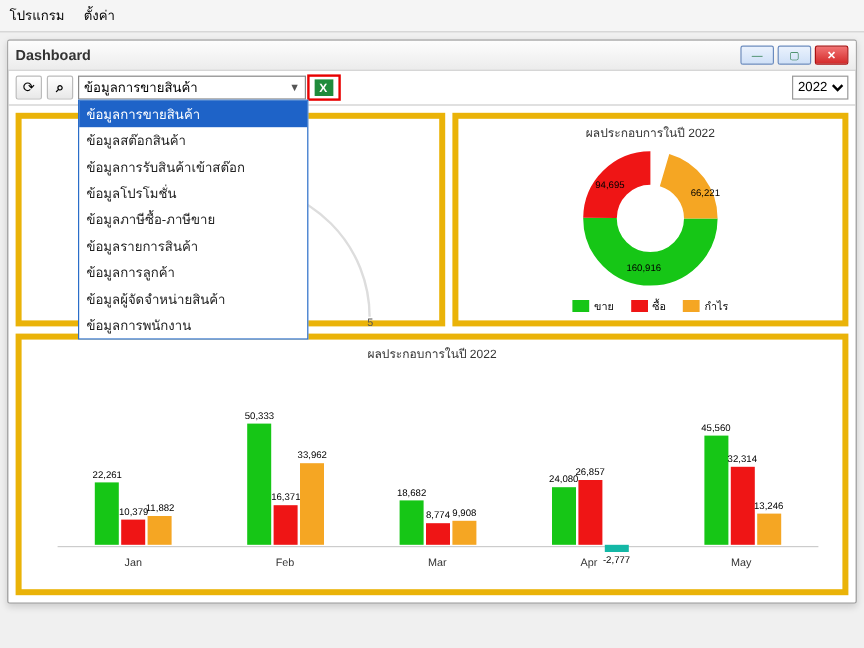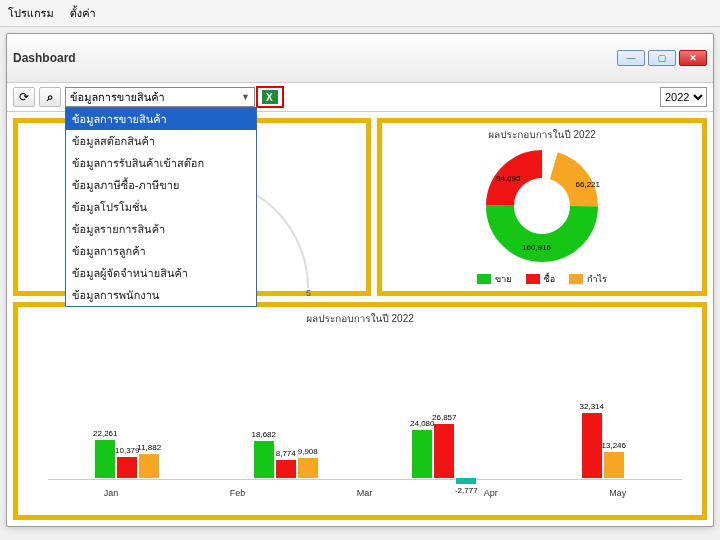--- a/index.html
+++ b/index.html
@@ -1,21 +1,21 @@
 <!DOCTYPE html>
 <html><head>
 <meta charset="utf-8">
 <style>
   * { box-sizing: border-box; margin: 0; padding: 0; font-family: Tahoma, sans-serif; }
   body { background: #f0f0f0; width: 720px; height: 540px; overflow: hidden; }
   .menubar { background: #f5f5f5; padding: 4px 8px; font-size: 11px; border-bottom: 1px solid #d0d0d0; display:flex; gap:16px; }
   .menubar span { cursor:pointer; }
   .outer { padding: 6px; }
   .panel { background:#fff; border:1px solid #999; border-radius:2px; box-shadow:0 2px 6px rgba(0,0,0,.15); }
-  .titlebar { display:flex; align-items:center; justify-content:space-between; padding:16px 6px; border-bottom:1px solid #ccc; background:linear-gradient(#fdfdfd,#ececec); }
+  .titlebar { display:flex; align-items:center; justify-content:space-between; padding:4px 6px; border-bottom:1px solid #ccc; background:linear-gradient(#fdfdfd,#ececec); }
   .titlebar .title { font-size:12px; font-weight:bold; color:#333; }
   .winbtns { display:flex; gap:3px; }
   .winbtn { width:28px; height:16px; border:1px solid #6a8bbf; border-radius:2px; background:linear-gradient(#eaf2fd,#cfe0f7); display:flex; align-items:center; justify-content:center; font-size:9px; color:#274; cursor:pointer; }
   .winbtn.close { background:linear-gradient(#f17373,#d42a2a); color:#fff; border-color:#a11; font-weight:bold; }
   .toolbar { display:flex; align-items:center; padding:4px 6px; gap:4px; border-bottom:1px solid #ccc; position:relative; }
   .tbbtn { width:22px; height:20px; border:1px solid #bbb; background:linear-gradient(#fff,#e8e8e8); display:flex; align-items:center; justify-content:center; font-size:12px; cursor:pointer; border-radius:2px; }
   .combo { flex:0 0 190px; height:20px; border:1px solid #888; background:#fff; display:flex; align-items:center; padding:0 4px; font-size:11px; position:relative; cursor:pointer; }
   .combo .arrow { margin-left:auto; font-size:9px; color:#555; }
   .excel { width:22px; height:20px; display:flex; align-items:center; justify-content:center; }
   .excel-box { outline:2px solid #e80000; outline-offset:1px; padding:1px 3px; }
@@ -76,22 +76,22 @@
       <div class="tbbtn">
         <span style="font-weight:bold">⌕</span>
       </div>
       <div class="combo">
         <span>ข้อมูลการขายสินค้า</span>
         <span class="arrow">▼</span>
         <div class="dropdown" id="dropdown">
             <div class="opt sel">ข้อมูลการขายสินค้า</div>
             <div class="opt">ข้อมูลสต๊อกสินค้า</div>
             <div class="opt">ข้อมูลการรับสินค้าเข้าสต๊อก</div>
+            <div class="opt">ข้อมูลโปรโมชั่น</div>
             <div class="opt">ข้อมูลภาษีซื้อ-ภาษีขาย</div>
-            <div class="opt">ข้อมูลโปรโมชั่น</div>
             <div class="opt">ข้อมูลรายการสินค้า</div>
             <div class="opt">ข้อมูลการลูกค้า</div>
             <div class="opt">ข้อมูลผู้จัดจำหน่ายสินค้า</div>
             <div class="opt">ข้อมูลการพนักงาน</div>
           </div>
       </div>
       <div class="excel">
         <span class="excel-box">
           <svg width="16" height="14">
               <rect x="0" y="0" width="16" height="14" fill="#1f8b3b"></rect>
@@ -149,31 +149,42 @@
           </div>
         </div>
       </div>
 
       <div class="card cardB">
         <div class="card-title">ผลประกอบการในปี 2022</div>
         <div class="barchart">
           <div class="axis"></div>
           <div class="bars-row" id="bars-row">
               <div class="month">
-                <div class="bar" style="background: rgb(22, 198, 22); height: 38px;">
+                <div class="bar" style="background: rgb(22, 198, 22); height: 52px;">
                   <div class="v">22,261</div>
                 </div>
                 <div class="bar" style="background: rgb(239, 21, 21); height: 20.758px;">
                   <div class="v">10,379</div>
                 </div>
                 <div class="bar" style="background: rgb(245, 166, 35); height: 23.764px; padding-left: 20px;">
                   <div class="v">11,882</div>
                 </div>
               </div>
               <div class="month">
+                <div class="bar" style="background: rgb(22, 198, 22); height: 100.666px;">
+                  <div class="v">50,333</div>
+                </div>
+                <div class="bar" style="background: rgb(239, 21, 21); height: 32.742px;">
+                  <div class="v">16,371</div>
+                </div>
+                <div class="bar" style="background: rgb(245, 166, 35); height: 67.924px;">
+                  <div class="v">33,962</div>
+                </div>
+              </div>
+              <div class="month">
                 <div class="bar" style="background: rgb(22, 198, 22); height: 37.364px;">
                   <div class="v">18,682</div>
                 </div>
                 <div class="bar" style="background: rgb(239, 21, 21); height: 17.548px;">
                   <div class="v">8,774</div>
                 </div>
                 <div class="bar" style="background: rgb(245, 166, 35); height: 19.816px;">
                   <div class="v">9,908</div>
                 </div>
               </div>
@@ -182,20 +193,23 @@
                   <div class="v">24,080</div>
                 </div>
                 <div class="bar" style="background: rgb(239, 21, 21); height: 53.714px;">
                   <div class="v">26,857</div>
                 </div>
                 <div class="bar neg" style="background: #14b8a6; height: 5.554px; position: relative; top: 5.554px;">
                   <div class="v">-2,777</div>
                 </div>
               </div>
               <div class="month">
+                <div class="bar" style="background: rgb(22, 198, 22); height: 91.12px;">
+                  <div class="v">45,560</div>
+                </div>
                 <div class="bar" style="background: rgb(239, 21, 21); height: 64.628px;">
                   <div class="v">32,314</div>
                 </div>
                 <div class="bar" style="background: rgb(245, 166, 35); height: 26.492px;">
                   <div class="v">13,246</div>
                 </div>
               </div>
             </div>
           <div class="xlabels" id="xlabels">
               <div>Jan</div>

